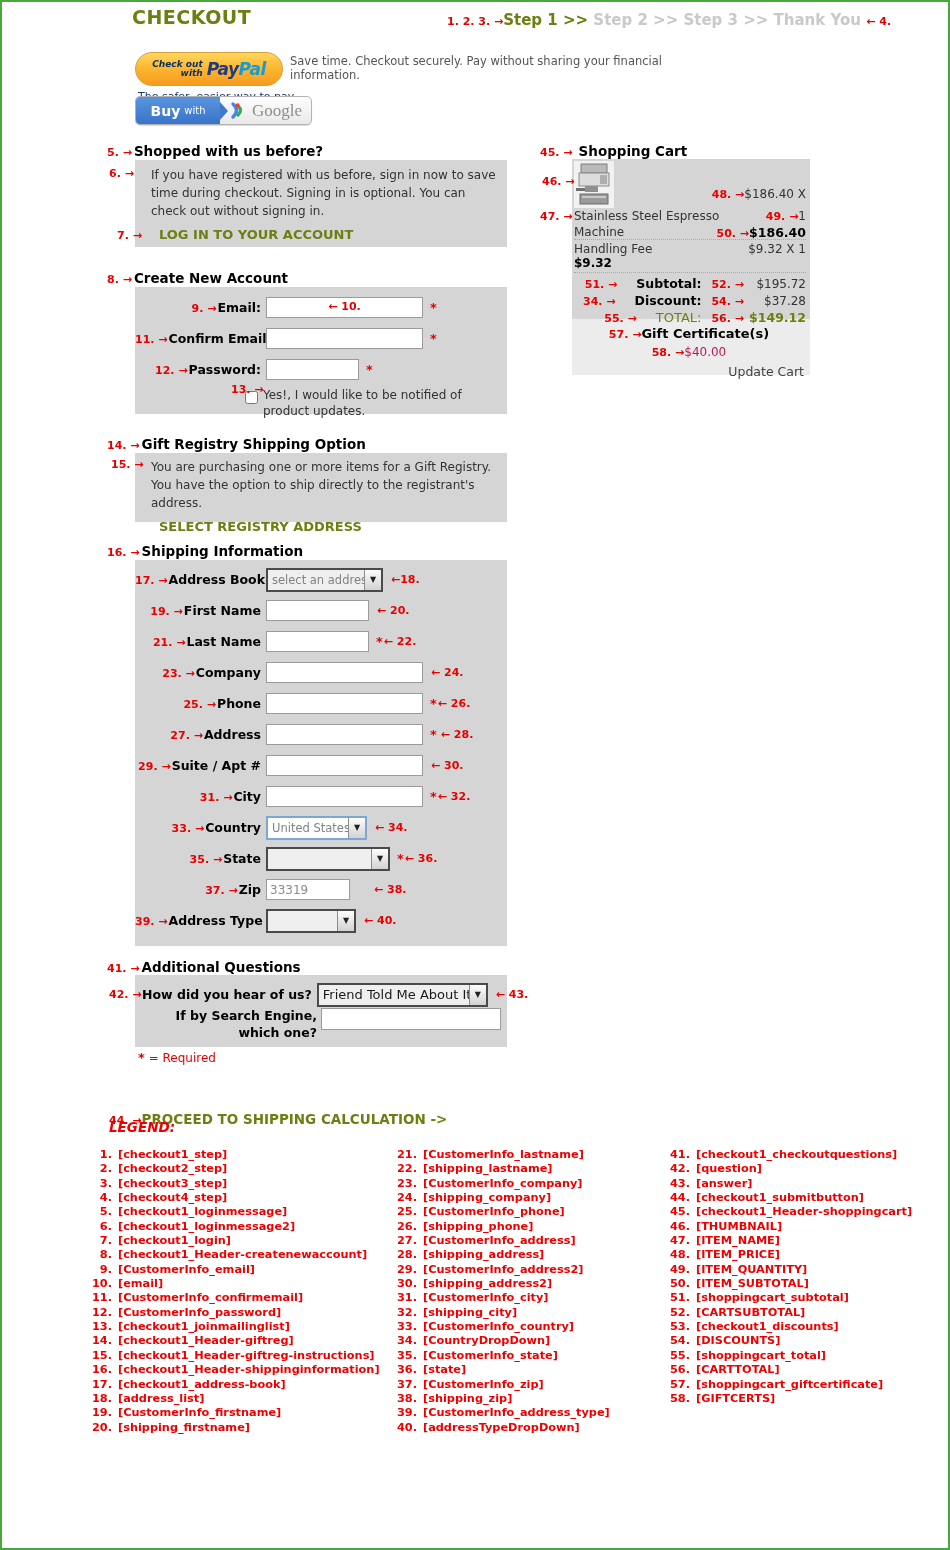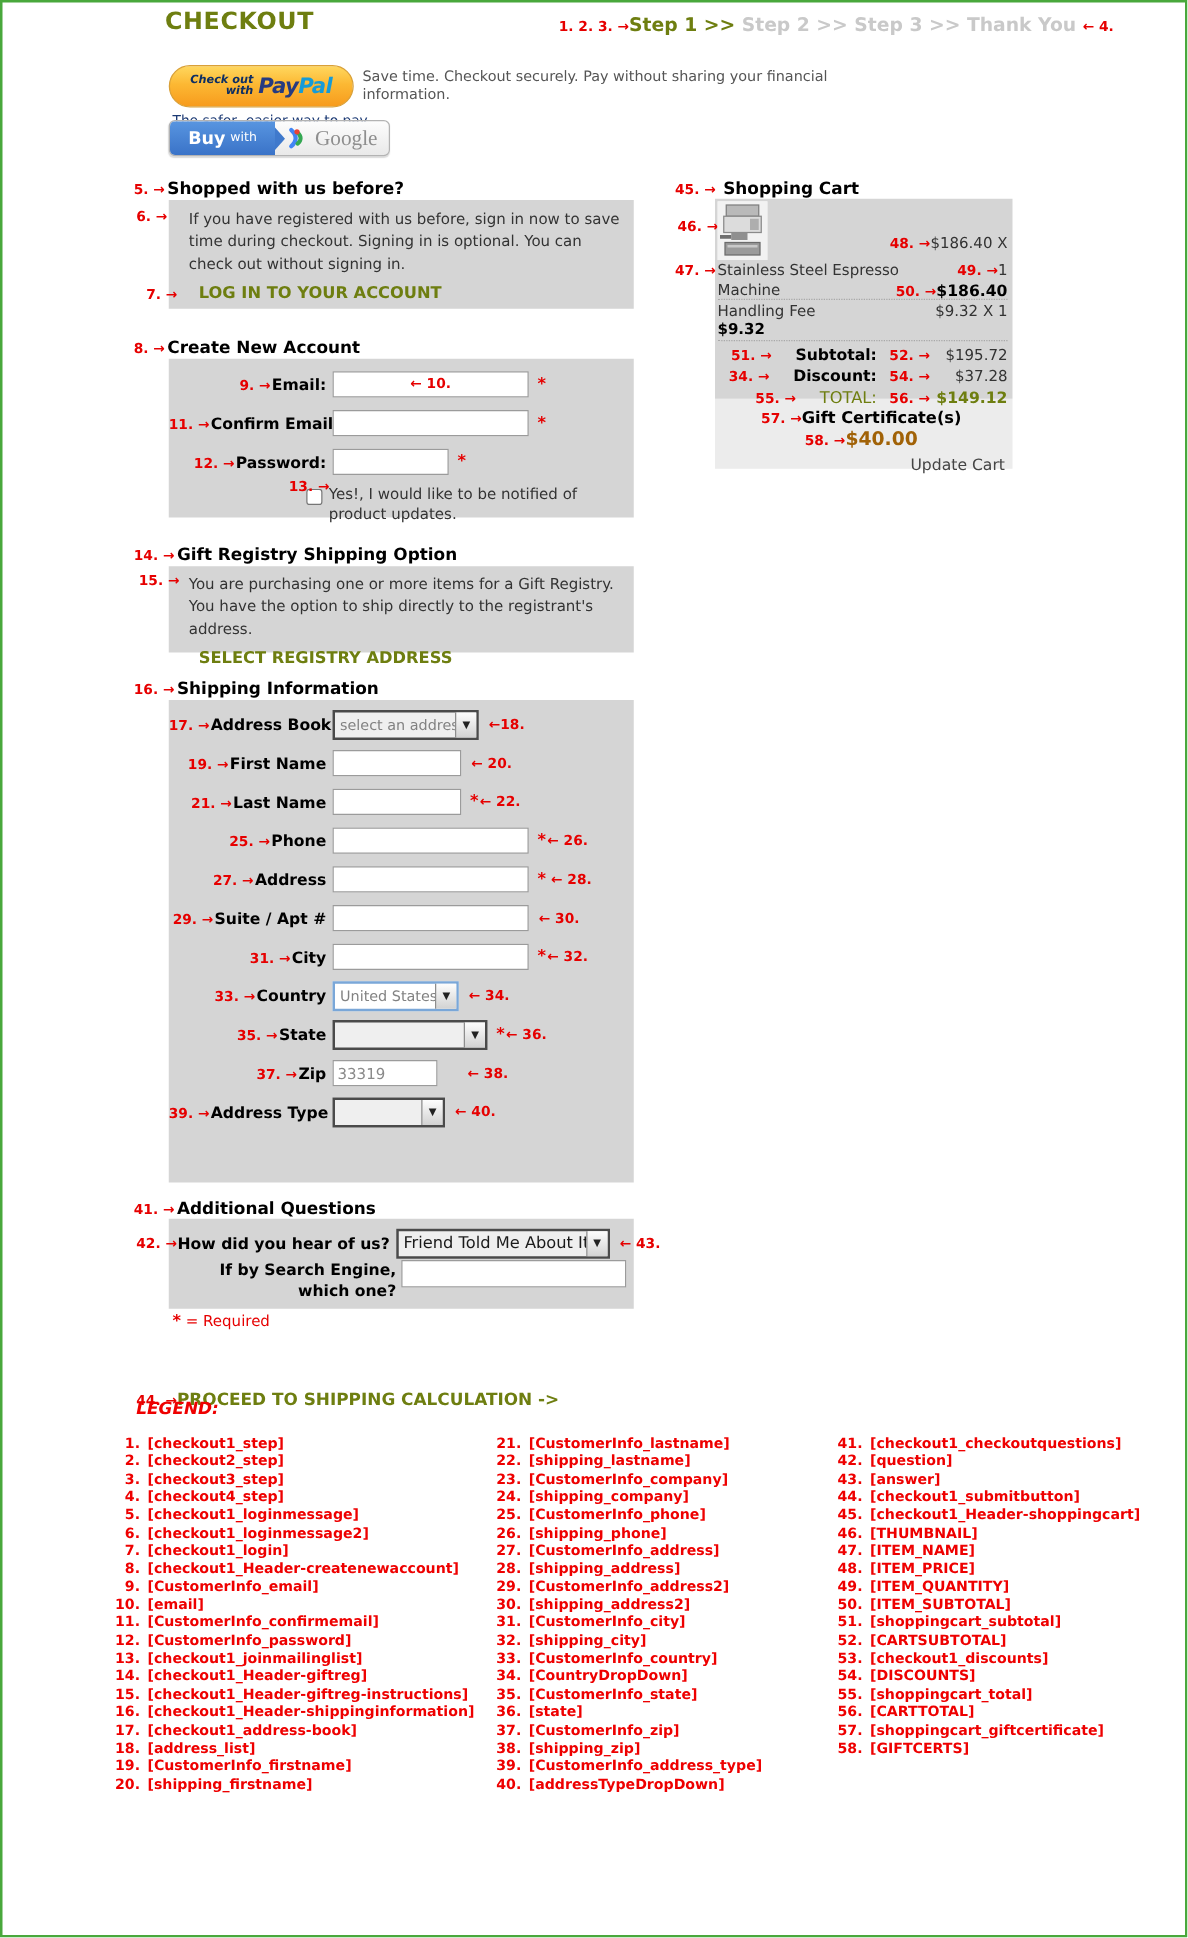--- a/index.html
+++ b/index.html
@@ -80,21 +80,21 @@
   .hrow { display:flex; justify-content:space-between; }
   .trows { position:absolute; left:2px; right:4px; top:113px; padding-top:3px; }
   .trow { display:flex; justify-content:flex-end; align-items:baseline; height:17px; }
   .tlabel { font-size:12.5px; font-weight:bold; color:#000;margin-left:19px; }
   .tval { width:62px; text-align:right; font-size:12px; color:#333; }
   .trow.total .tlabel { color:#6e7e10; font-weight:normal; font-size:13px; }
   .trow.total .tval { color:#6e7e10; font-weight:bold; font-size:12.5px; }
   .cart-gift { background:#ececec; height:56px; text-align:center; padding:4px 4px 0 0; }
   .cart-gift div { height:18px; }
   .gift-lab { font-size:13px; font-weight:bold; color:#000; }
-  .gift-val { font-size:15px; font-weight:bold; color:#a16207; }
+  .gift-val { font-size:12px; font-weight:normal; color:#be185d; }
   .update { position:absolute; left:570px; top:362px; width:238px; text-align:right; padding-right:6px;
             font-size:12.5px; color:#444; cursor:pointer; }
 
   
   .req-note { font-size:12px; color:#e60000; }
 
   .proceed { font-size:13.5px; font-weight:bold; color:#6e7e10; white-space:nowrap; cursor:pointer; }
 
   
   .legend-title { left:107px; top:1117px; font-size:13.5px; font-weight:bold; font-style:italic; color:#ee0000; }
@@ -203,20 +203,27 @@
 
     <div class="frow">
       <span class="flab"><span class="ann">21. →</span><span>Last Name</span></span>
       <span class="ctrl">
           <input class="tin" style="width: 103px;">
         </span>
       <span class="star">*</span>
       <span class="ann" style="margin-left:1px;">← 22.</span>
     </div>
 
+    <div class="frow">
+      <span class="flab"><span class="ann">23. →</span><span>Company</span></span>
+      <span class="ctrl">
+          <input class="tin" style="width: 157px;">
+        </span>
+      <span class="ann after">← 24.</span>
+    </div>
 
     <div class="frow">
       <span class="flab"><span class="ann">25. →</span><span>Phone</span></span>
       <span class="ctrl">
           <input class="tin" style="width: 157px;">
         </span>
       <span class="star">*</span>
       <span class="ann" style="margin-left:1px;">← 26.</span>
     </div>
 

